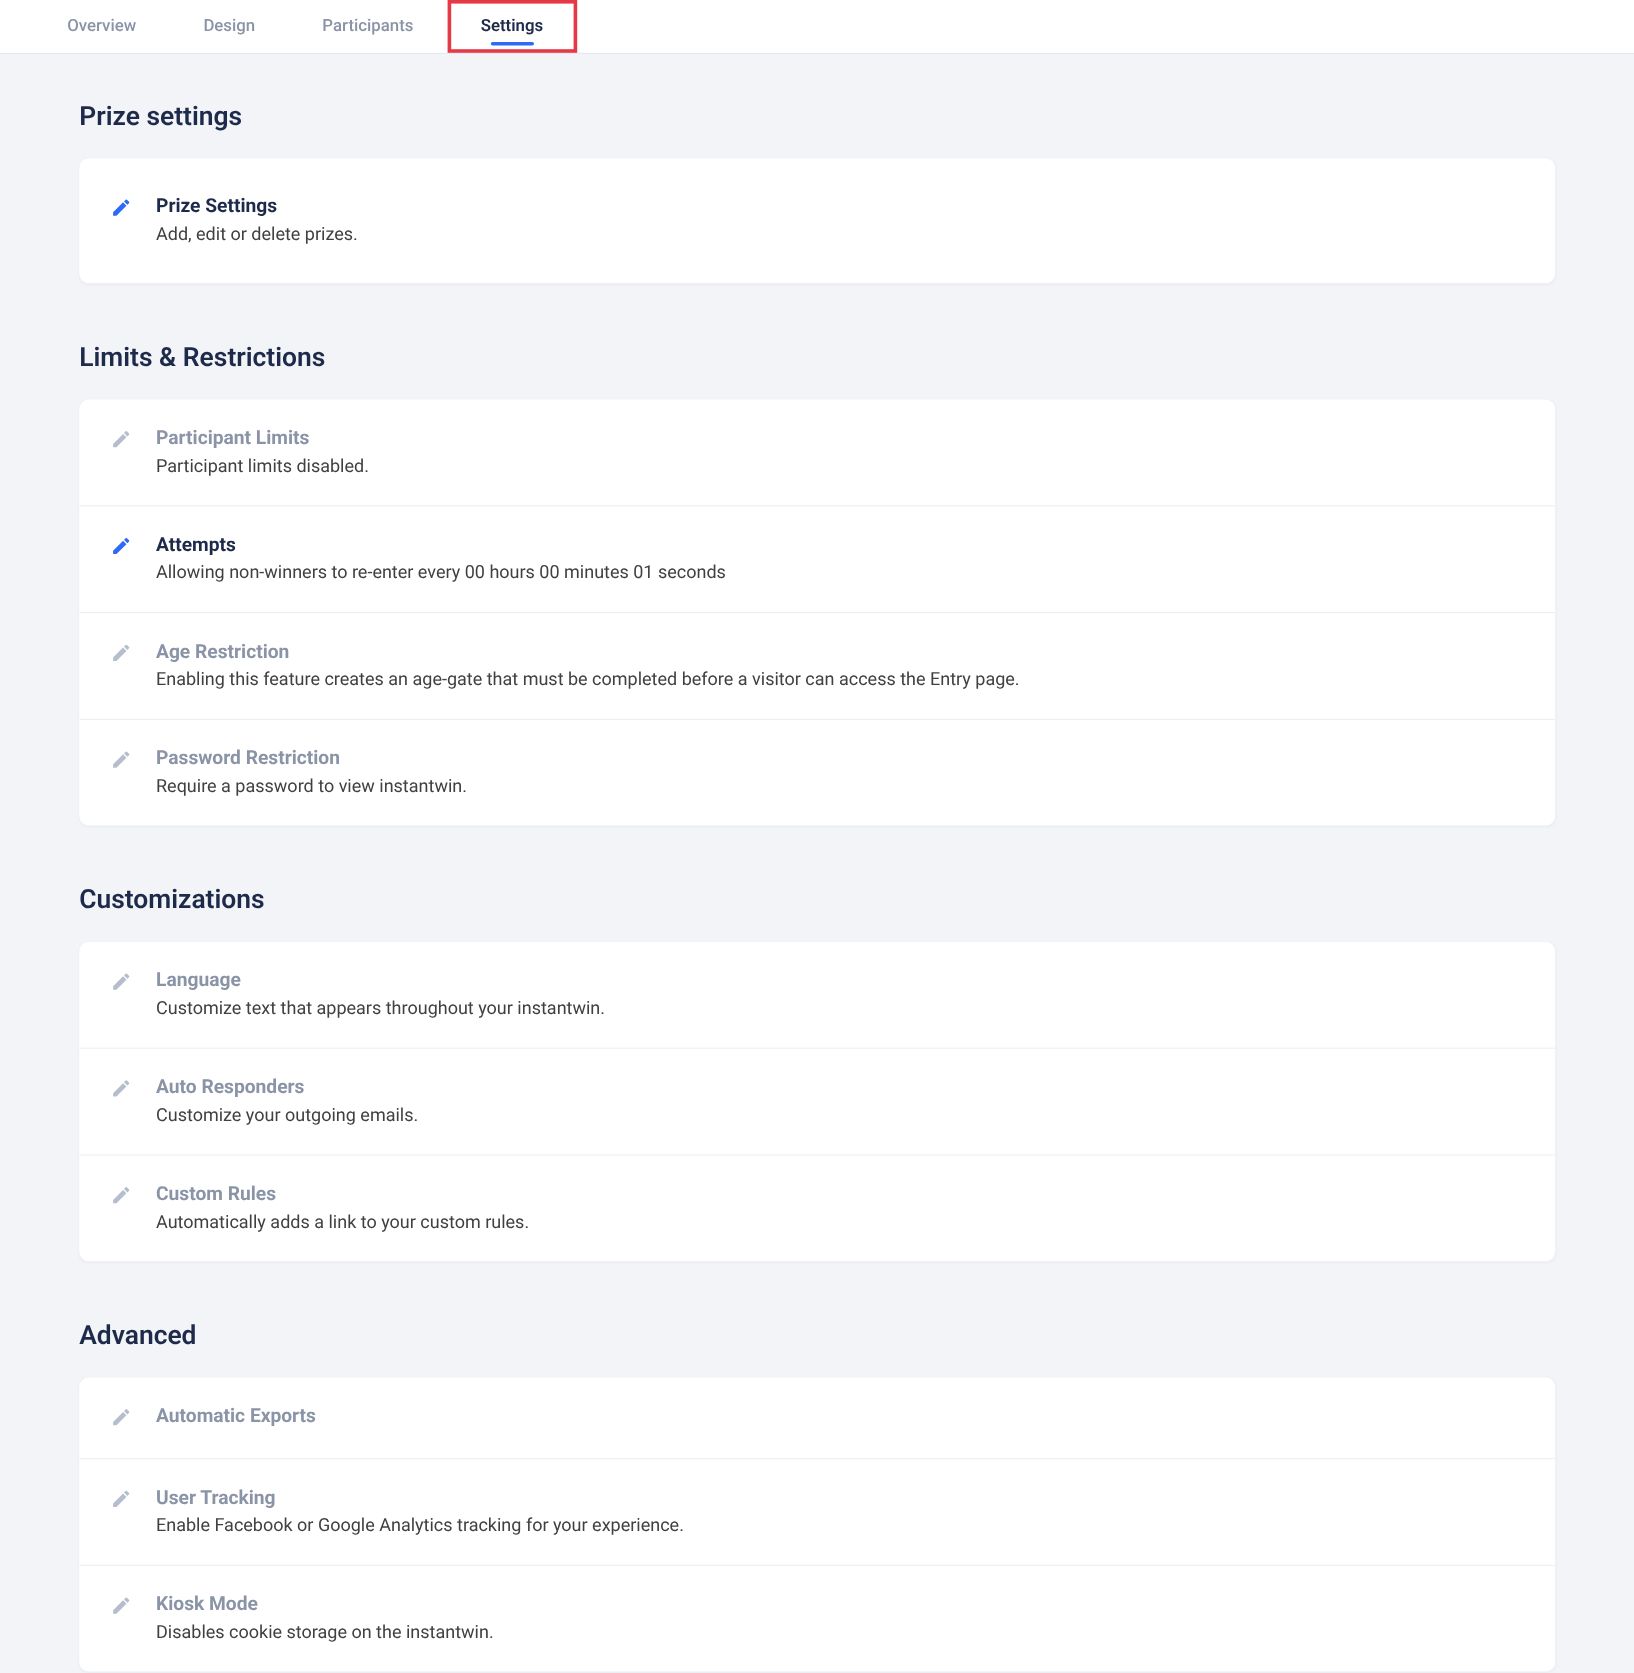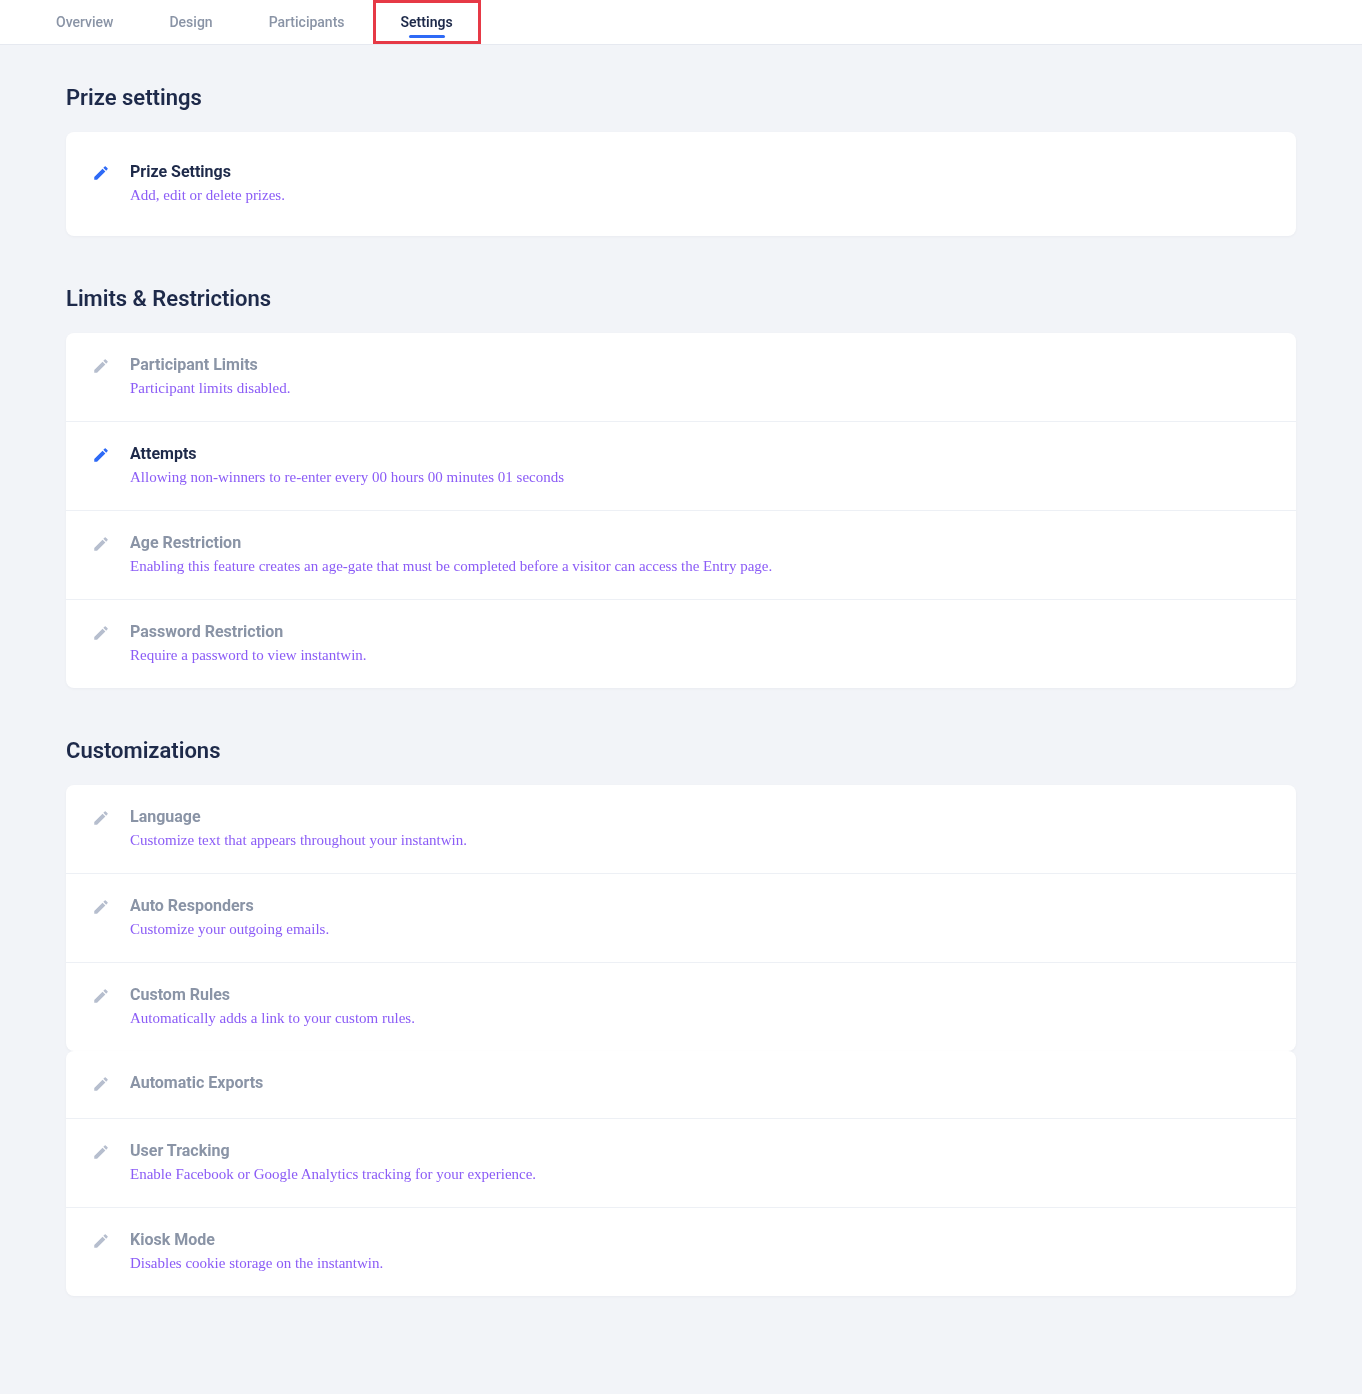--- a/index.html
+++ b/index.html
@@ -97,23 +97,22 @@
     font-weight: 700;
     color: #8a94a6;
     margin-bottom: 4px;
   }
   .row-title.strong {
     color: #1e2a4a;
     font-weight: 700;
   }
   .row-sub {
     font-size: 15px;
-    color: #8b5cf6;
+    color: #404040;
     line-height: 1.4;
-    font-family: Liberation Serif, serif;
   }
   svg { display: block; }
 </style>
 </head>
 <body>
 
 <div class="tabs-bar">
   <div class="tab">Overview</div>
   <div class="tab">Design</div>
   <div class="tab">Participants</div>
@@ -215,20 +214,21 @@
             <path d="M3 17.25V21h3.75l11.06-11.06-3.75-3.75L3 17.25zM20.71 7.04a1 1 0 0 0 0-1.41l-2.34-2.34a1 1 0 0 0-1.41 0l-1.83 1.83 3.75 3.75 1.83-1.83z"></path>
           </svg>
       </span>
       <div class="row-body">
         <div class="row-title">Custom Rules</div>
         <div class="row-sub">Automatically adds a link to your custom rules.</div>
       </div>
     </div>
   </div>
 
+  <div class="section-title">Advanced</div>
   <div class="card">
     <div class="row">
       <span class="row-icon">
         <svg viewBox="0 0 24 24" fill="currentColor">
             <path d="M3 17.25V21h3.75l11.06-11.06-3.75-3.75L3 17.25zM20.71 7.04a1 1 0 0 0 0-1.41l-2.34-2.34a1 1 0 0 0-1.41 0l-1.83 1.83 3.75 3.75 1.83-1.83z"></path>
           </svg>
       </span>
       <div class="row-body">
         <div class="row-title">Automatic Exports</div>
       </div>

